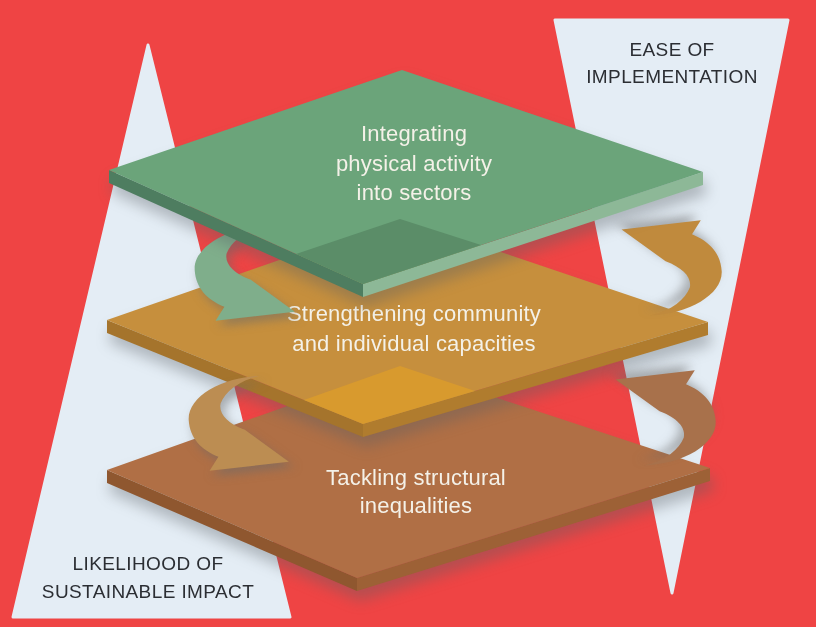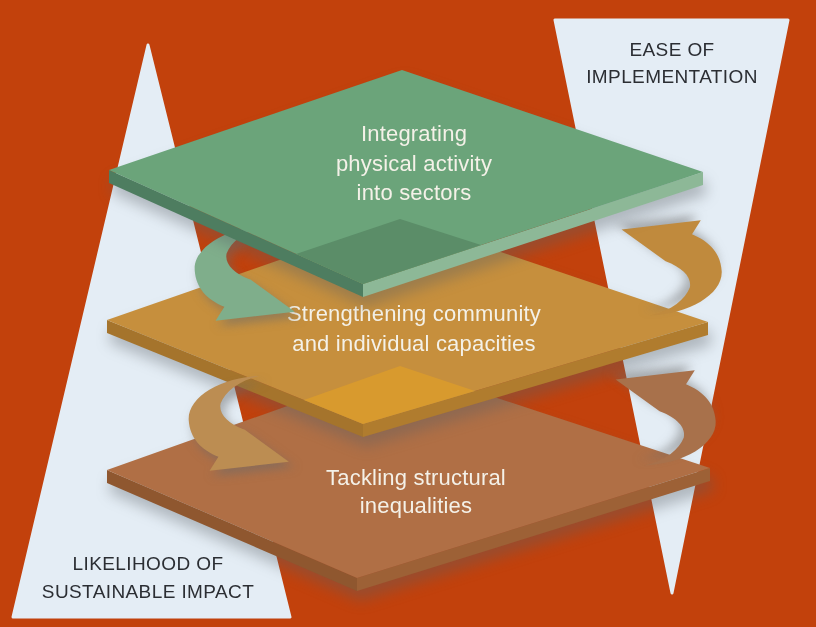--- a/index.html
+++ b/index.html
@@ -1,16 +1,16 @@
 <!DOCTYPE html>
 <html><head>
 <meta charset="utf-8">
 <style>
   html,body{margin:0;padding:0;background:#ffffff;}
-  .stage{position:relative;width:816px;height:627px;background:#c2410c;overflow:hidden;}
+  .stage{position:relative;width:816px;height:627px;background:#ef4444;overflow:hidden;}
   svg{position:absolute;left:0;top:0;}
   text{font-family:"Liberation Sans", sans-serif;}
   .corner-label{font-size:19px;letter-spacing:0.4px;}
   .layer-label{font-size:22px;letter-spacing:0.2px;}
   .layer{filter:drop-shadow(3px 10px 7px rgba(90,95,100,0.38));}
   .arrow{filter:drop-shadow(4px 7px 5px rgba(105,105,105,0.5));}
 </style>
 </head>
 <body>
 

